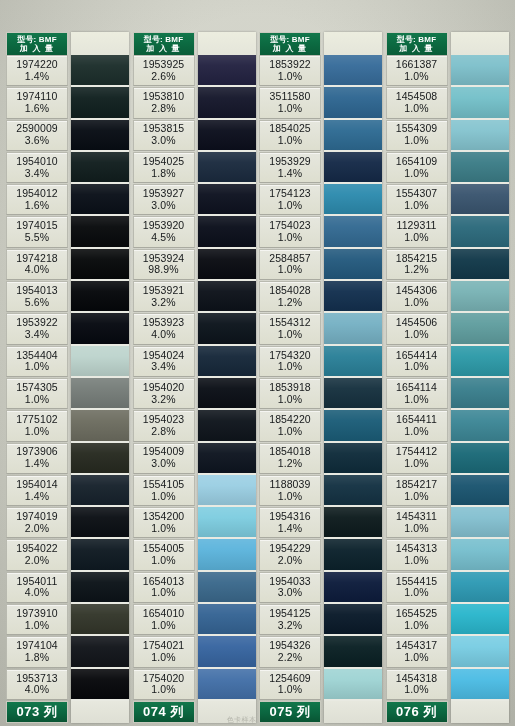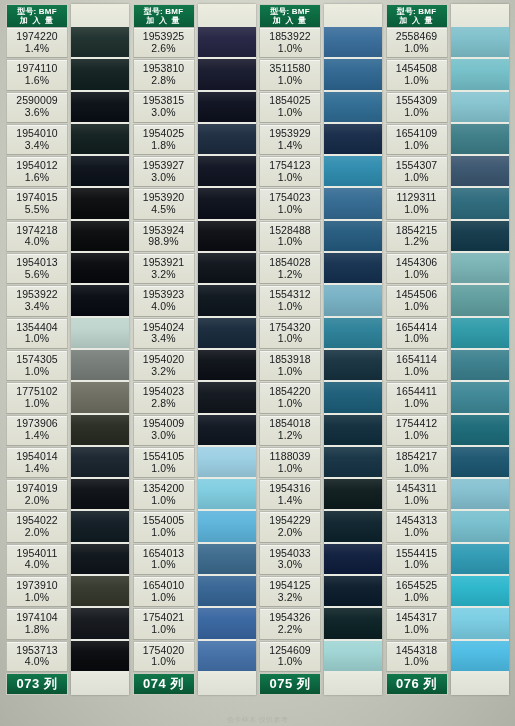--- a/index.html
+++ b/index.html
@@ -20,20 +20,21 @@
     content:"";position:absolute;inset:0;
     background:radial-gradient(ellipse at 50% 45%,rgba(255,255,255,0.16) 0%,rgba(255,255,255,0) 55%,rgba(70,72,62,0.20) 100%);
     pointer-events:none;
   }
   #cols{
     position:absolute;inset:0;
     display:flex;
     padding:4px 3px 0 6px;
     box-sizing:border-box;
     gap:0px;
+    margin-top:28px;
   }
   .column{
     width:127px;
     display:flex;
     flex-direction:column;
     position:relative;
   }
   .colbody{
     display:flex;
     flex-direction:row;
@@ -309,21 +310,21 @@
             </div><div class="lrow">
               <span class="code">1953929</span>
               <span class="amt">1.4%</span>
             </div><div class="lrow">
               <span class="code">1754123</span>
               <span class="amt">1.0%</span>
             </div><div class="lrow">
               <span class="code">1754023</span>
               <span class="amt">1.0%</span>
             </div><div class="lrow">
-              <span class="code">1528488</span>
+              <span class="code">2584857</span>
               <span class="amt">1.0%</span>
             </div><div class="lrow">
               <span class="code">1854028</span>
               <span class="amt">1.2%</span>
             </div><div class="lrow">
               <span class="code">1554312</span>
               <span class="amt">1.0%</span>
             </div><div class="lrow">
               <span class="code">1754320</span>
               <span class="amt">1.0%</span>
@@ -369,21 +370,21 @@
   </div>
 
   <div class="column">
     <div class="colbody">
       <div class="labels">
         <div class="hdr">
           <span class="l1">型号: BMF</span>
           <span class="l2">加 入 量</span>
         </div>
         <div class="rows-host" style="display:contents"><div class="lrow">
-              <span class="code">2558469</span>
+              <span class="code">1661387</span>
               <span class="amt">1.0%</span>
             </div><div class="lrow">
               <span class="code">1454508</span>
               <span class="amt">1.0%</span>
             </div><div class="lrow">
               <span class="code">1554309</span>
               <span class="amt">1.0%</span>
             </div><div class="lrow">
               <span class="code">1654109</span>
               <span class="amt">1.0%</span>

